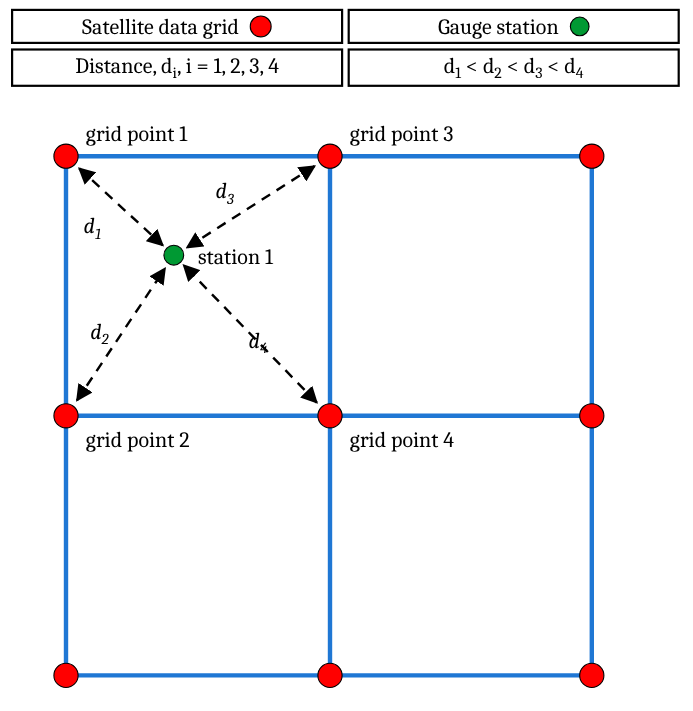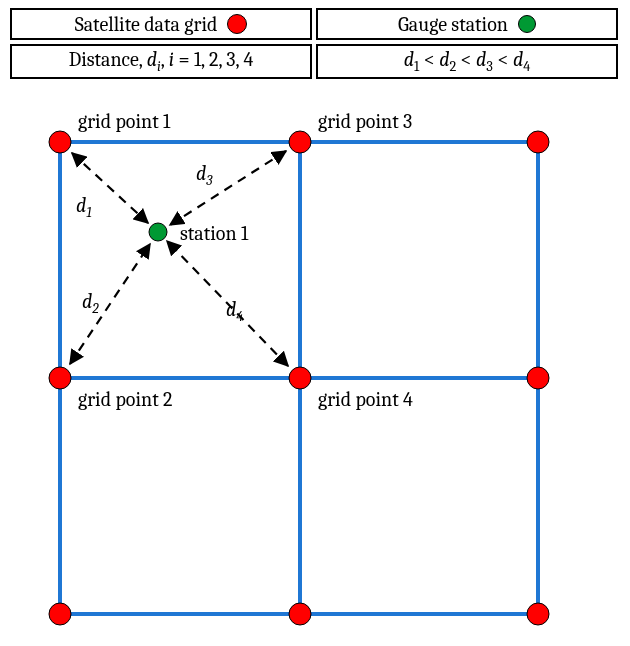--- a/index.html
+++ b/index.html
@@ -49,21 +49,21 @@
     height: 18px;
     background: #ff0000;
     border: 1.5px solid #000;
   }
   .dot-green {
     width: 16px;
     height: 16px;
     background: #009933;
     border: 1.5px solid #000;
   }
-  .ital { font-style: italic; }
+  .ital { }
   .sub { font-size: 0.72em; vertical-align: sub; }
 
   svg.diagram {
     position: absolute;
     left: 0;
     top: 0;
   }
   .grid-line {
     stroke: #1f77d4;
     stroke-width: 4;

